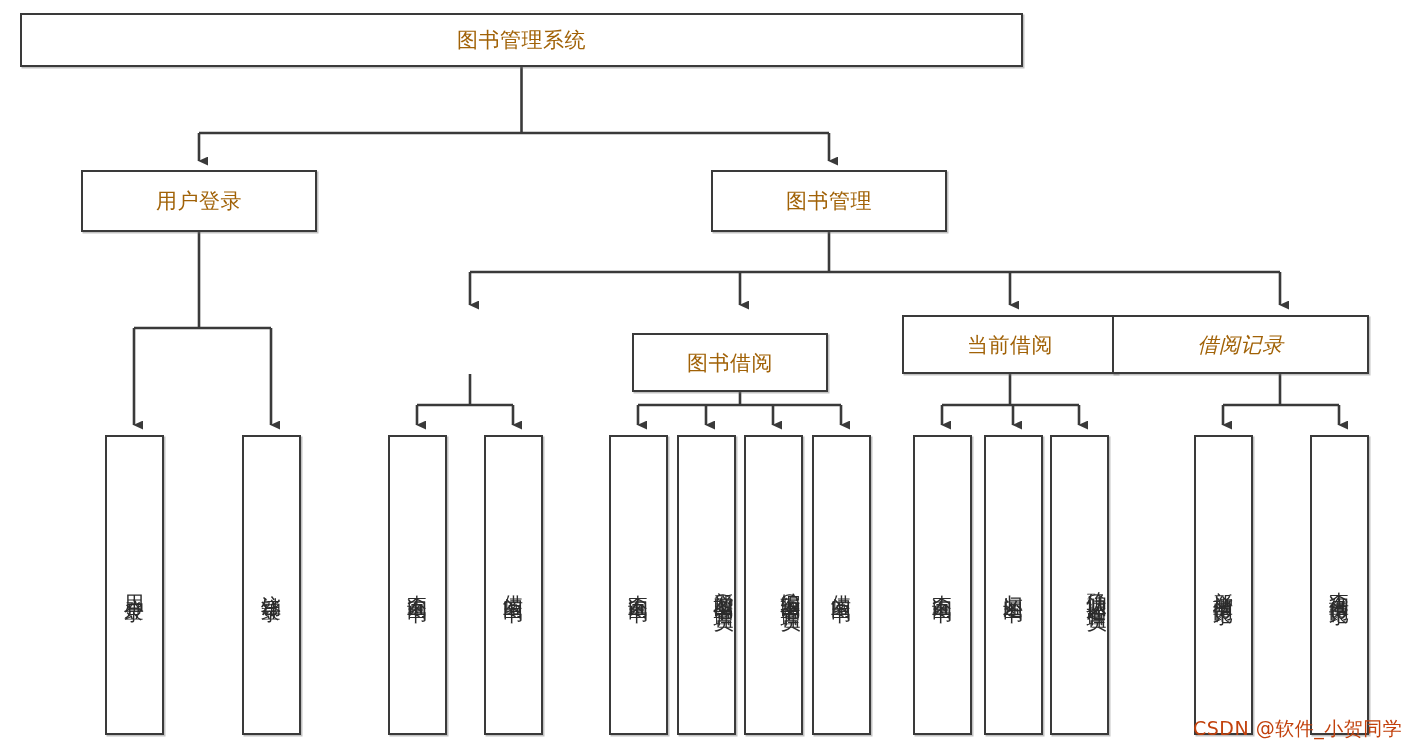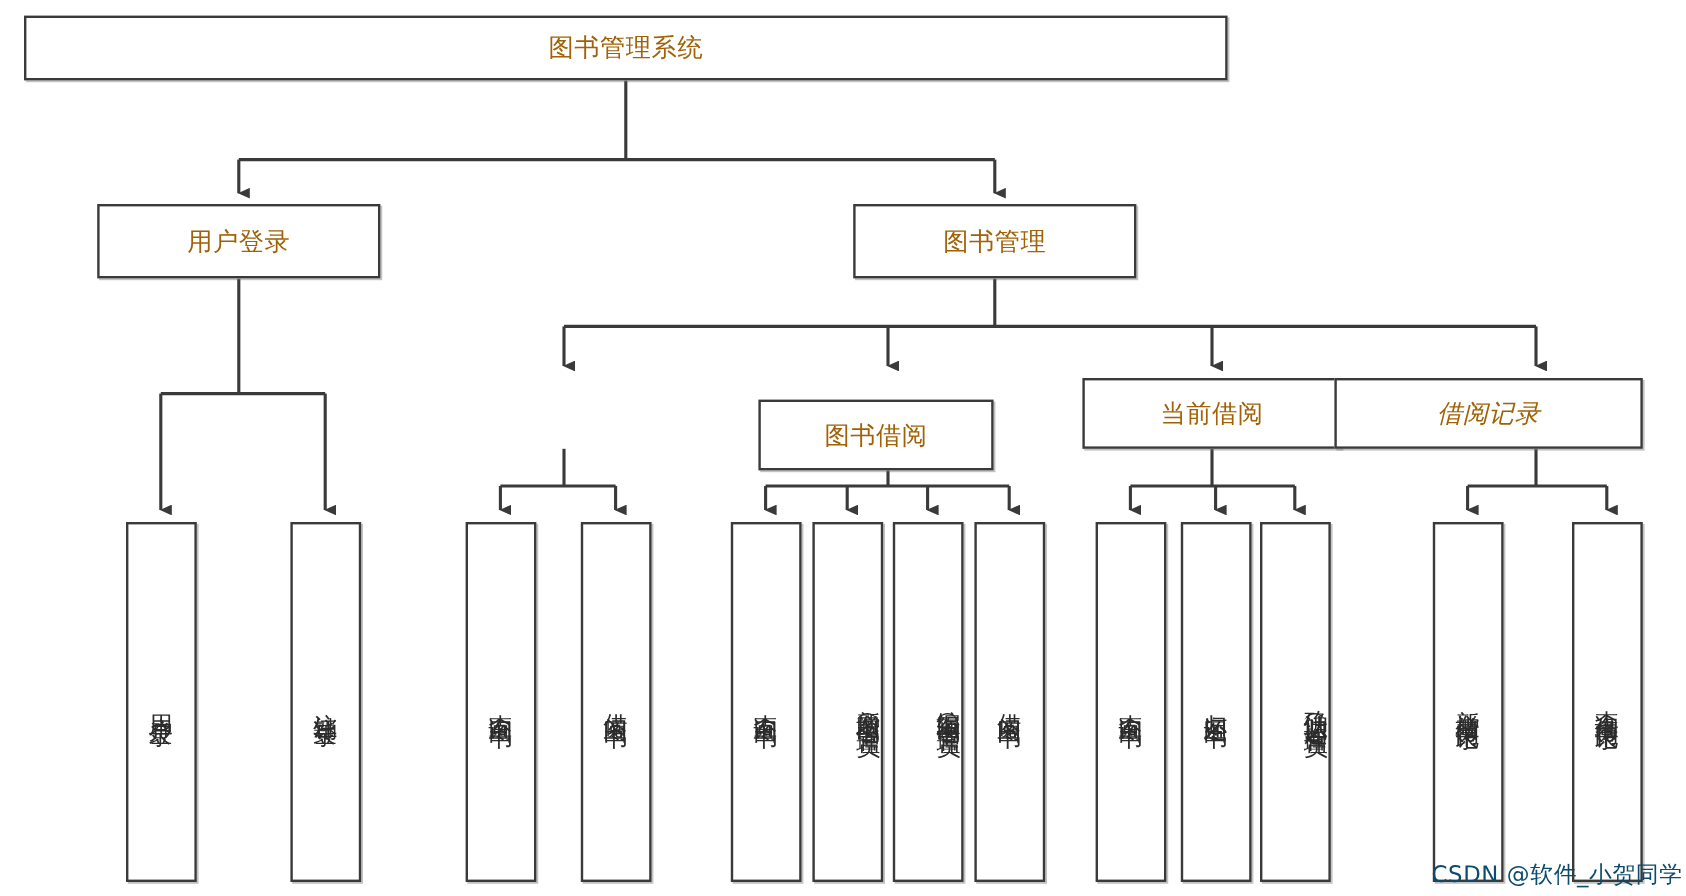--- a/index.html
+++ b/index.html
@@ -61,21 +61,21 @@
     letter-spacing: 3px;
     line-height: 1;
   }
   .node-label-v.centered {
     align-items: center;
     padding-top: 0;
   }
   .watermark {
     position: absolute;
     font-size: 19px;
-    color: #0c4a6e;
+    color: #c2410c;
     white-space: nowrap;
     letter-spacing: 0.5px;
   }
 </style>
 </head>
 <body>
 
 <div id="diagram-root">
 
   <svg class="diagram-canvas" viewBox="0 0 1405 747">

